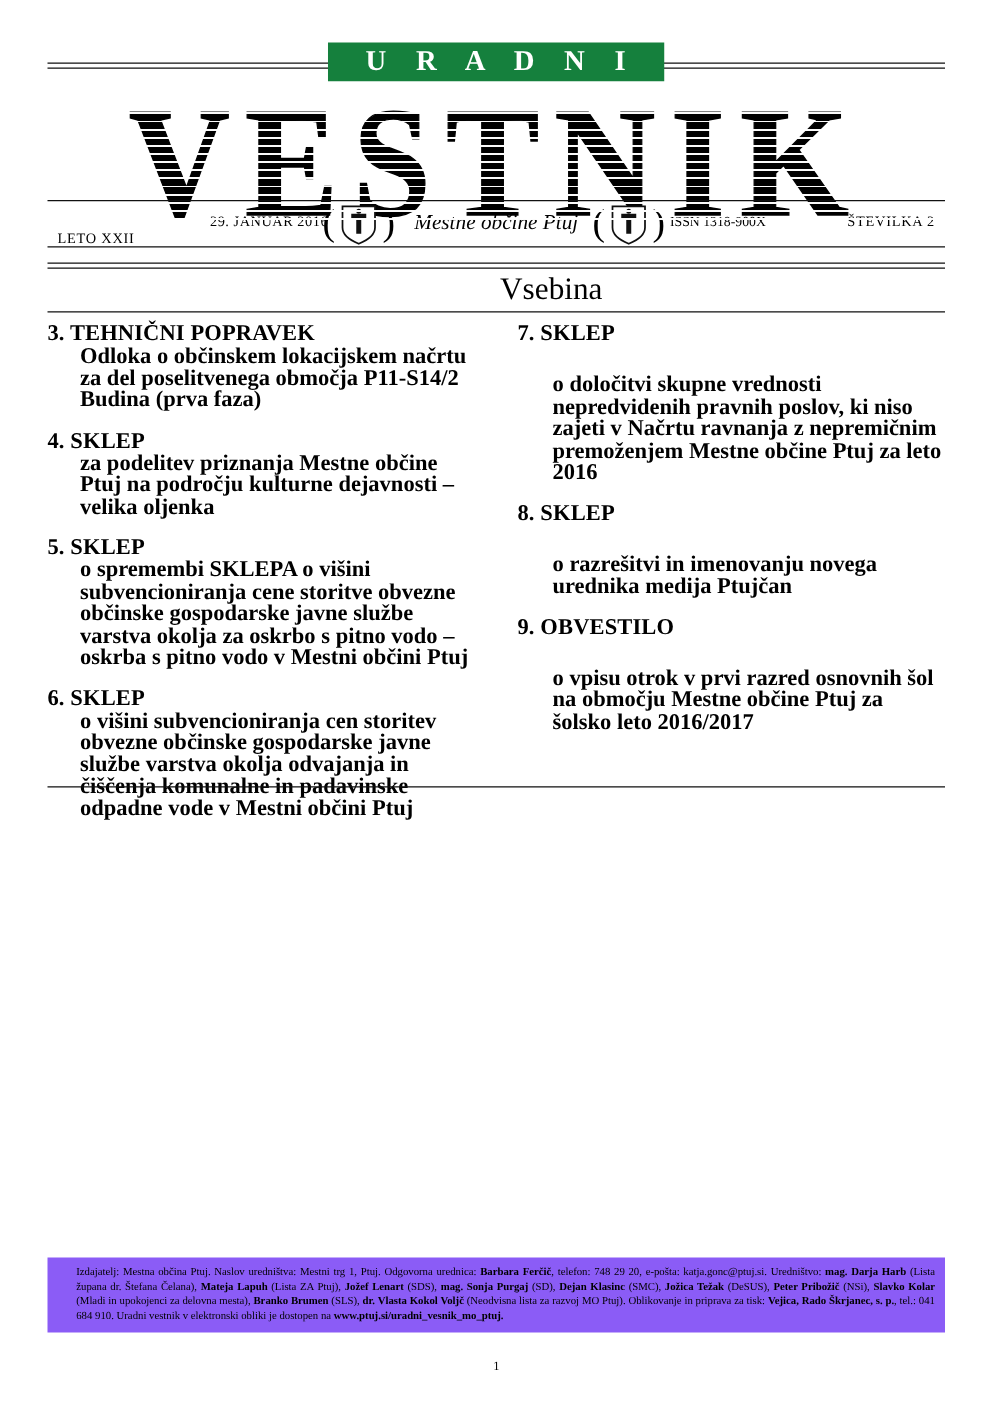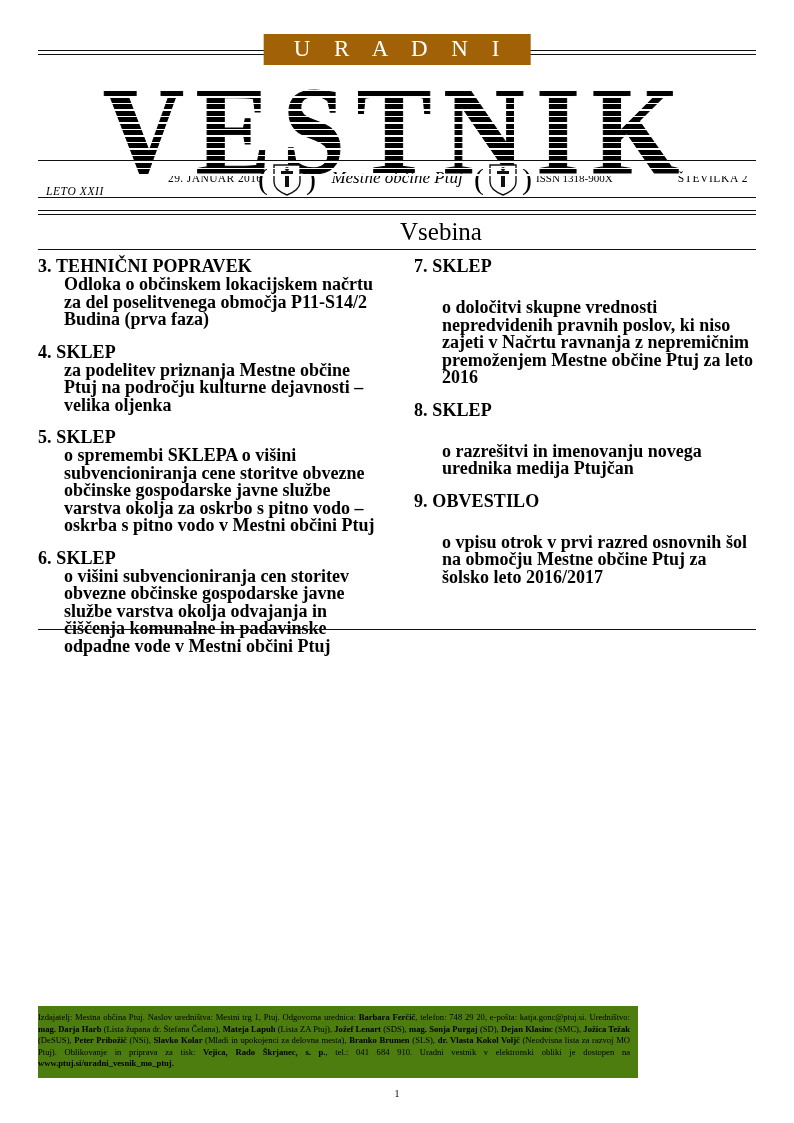--- a/index.html
+++ b/index.html
@@ -36,28 +36,28 @@
     width: 718px;
     height: 3px;
     border-top: 1px solid #111;
     border-bottom: 1px solid #111;
   }
   .uradni-badge {
     position: absolute;
     left: 50%;
     transform: translateX(-50%);
     top: 6px;
-    background: #a16207;
+    background: #15803d;
     color: #fff;
     font-family: "Liberation Serif", serif;
     font-size: 23px;
     letter-spacing: 9px;
     padding: 3px 22px 5px 30px;
     line-height: 1;
-    font-weight: 400;
+    font-weight: 700;
     z-index: 3;
   }
   .vestnik-wrap {
     position: absolute;
     left: 0;
     top: 44px;
     width: 718px;
     height: 105px;
     overflow: hidden;
   }
@@ -111,21 +111,20 @@
     left: 0; bottom: 0;
     width: 718px;
     border-bottom: 1px solid #111;
   }
   .leto {
     position: absolute;
     left: 8px;
     top: 25px;
     font-size: 11.5px;
     letter-spacing: 0.6px;
-    font-style: italic;
   }
   .datum {
     position: absolute;
     left: 130px;
     top: 12px;
     font-size: 11.5px;
     letter-spacing: 0.4px;
   }
   .obcina {
     position: absolute;
@@ -238,23 +237,23 @@
     top: 629px;
     width: 718px;
     border-top: 1px solid #111;
   }
 
   
   .colophon {
     position: absolute;
     left: 38px;
     top: 1006px;
-    width: 600px;
-    background: #4d7c0f;
-    padding: 6px 8px 8px 0;
+    width: 718px;
+    background: #8b5cf6;
+    padding: 6px 8px 8px 23px;
     box-sizing: border-box;
     font-size: 8.6px;
     line-height: 11.6px;
     font-family: "Liberation Serif", serif;
     text-align: justify;
   }
   .colophon b { font-weight: 700; }
   .pagenum {
     position: absolute;
     left: 0;

